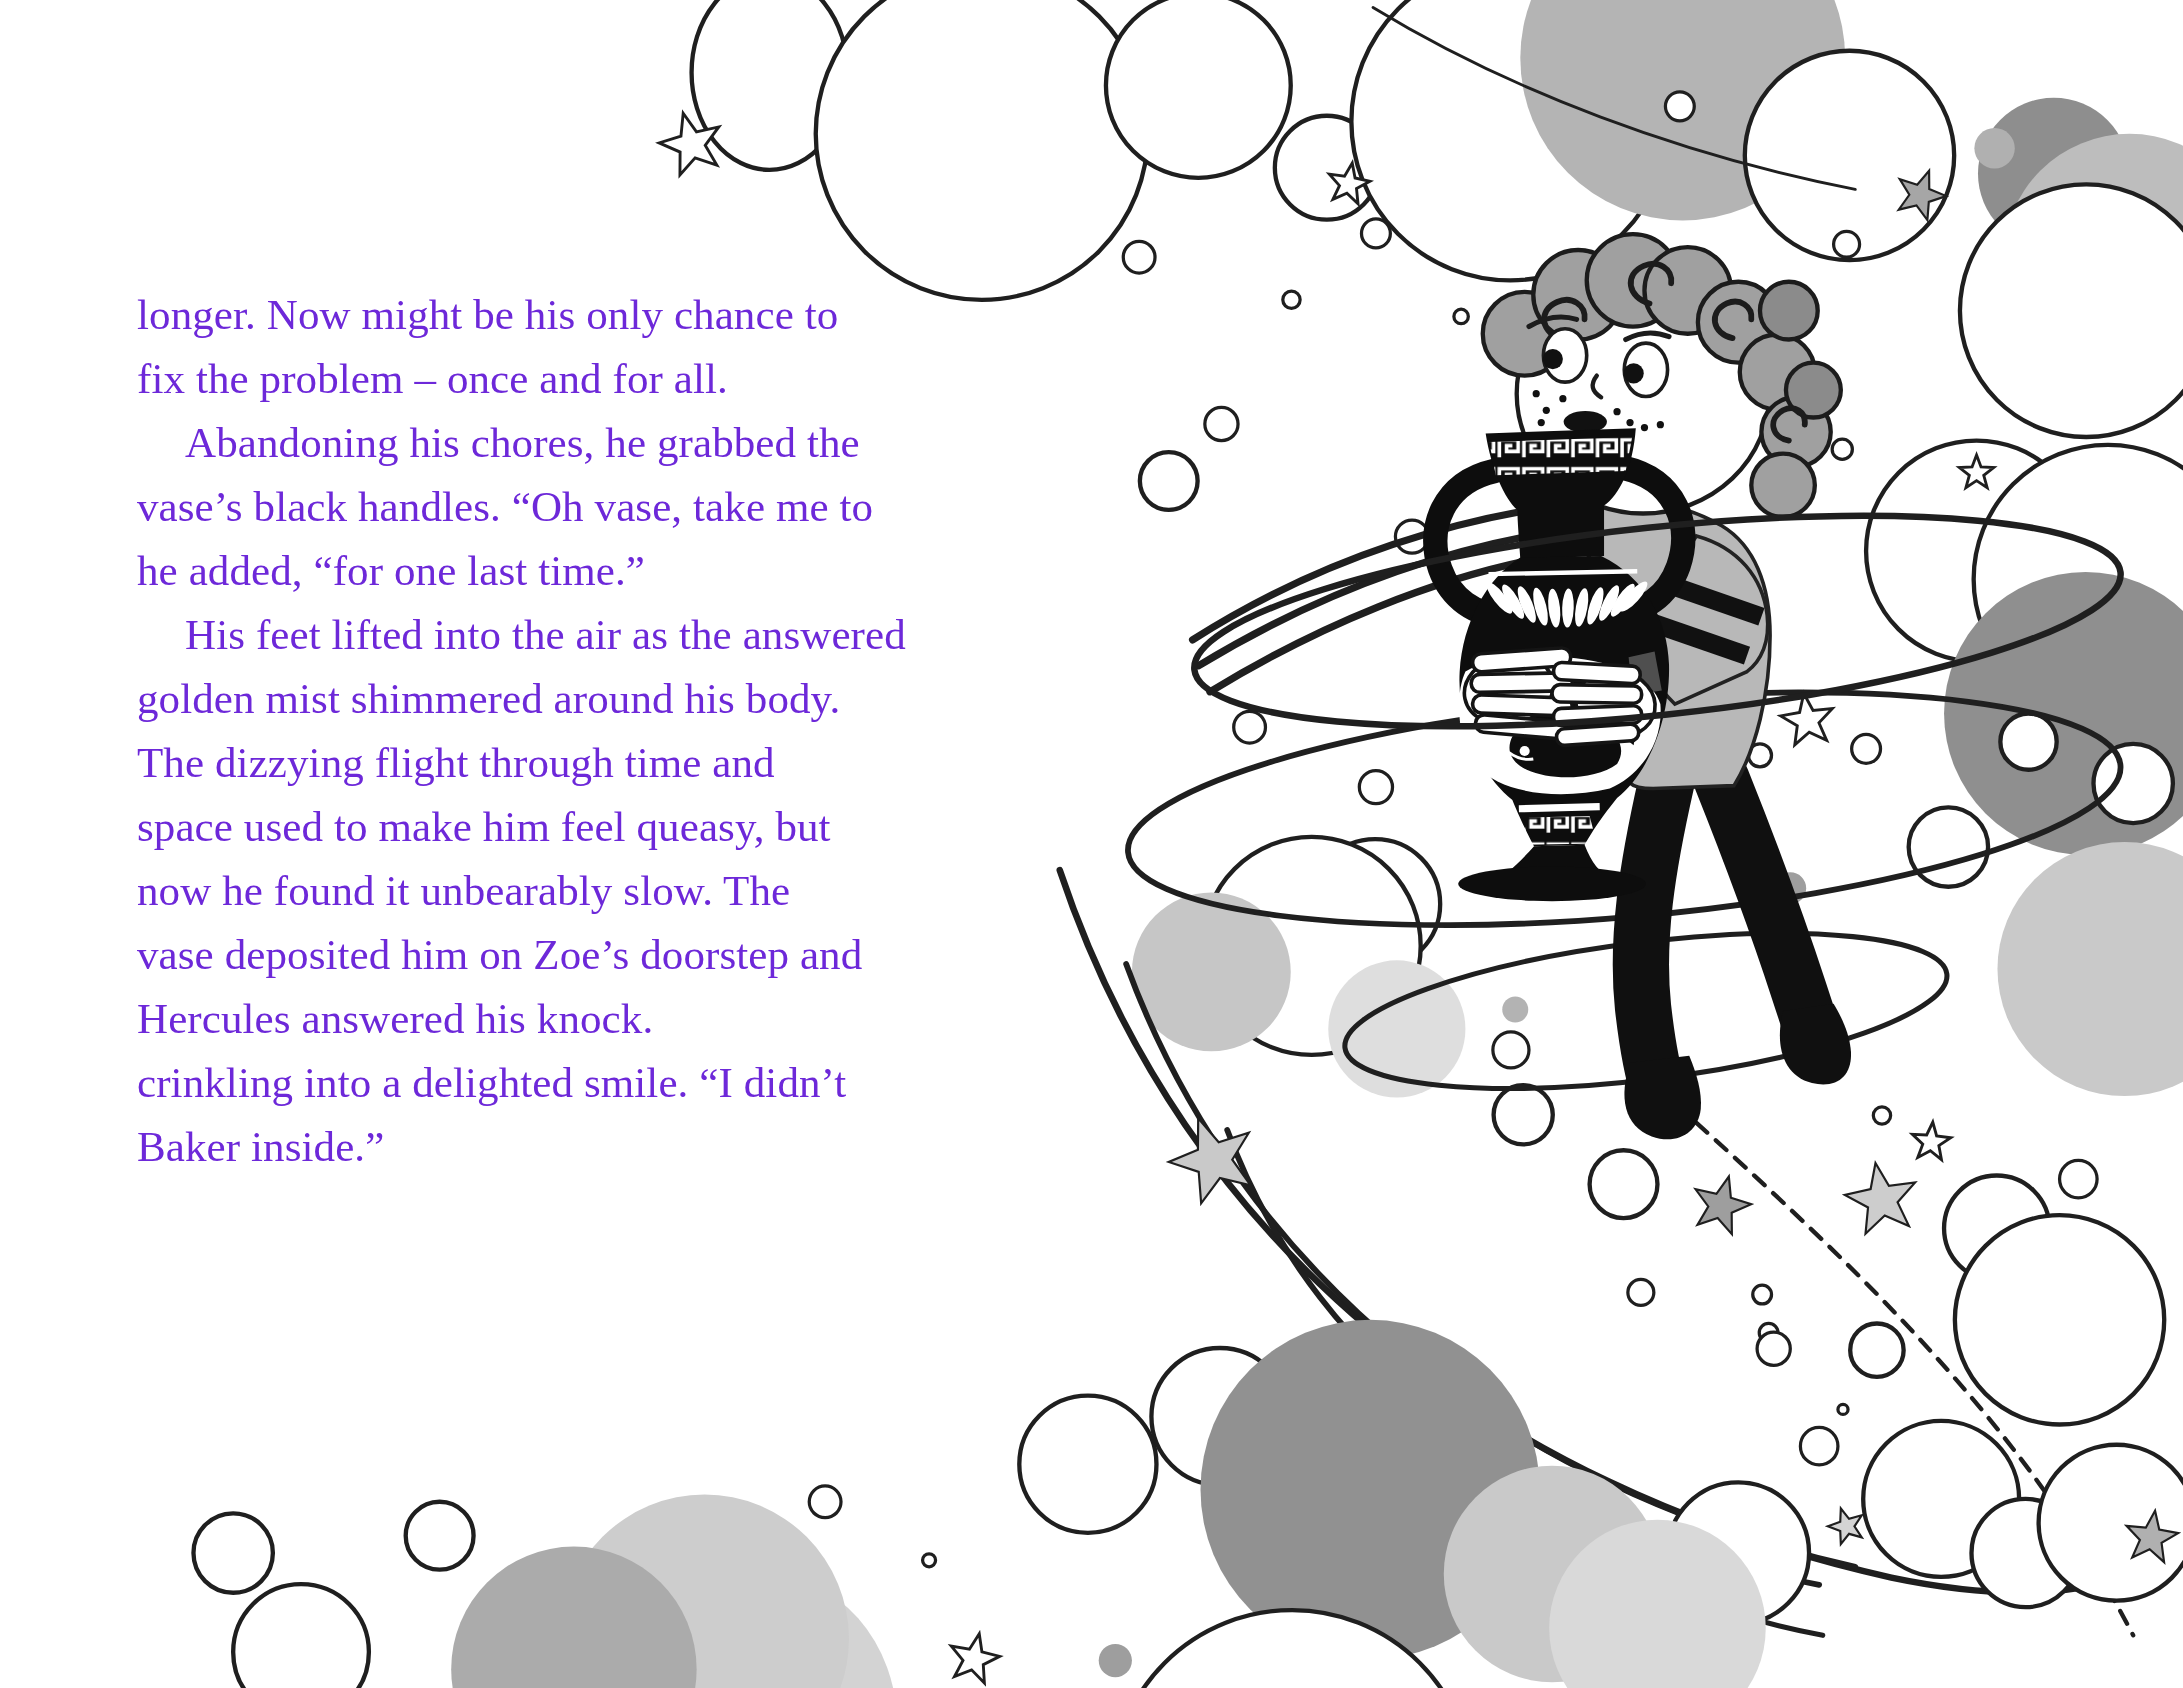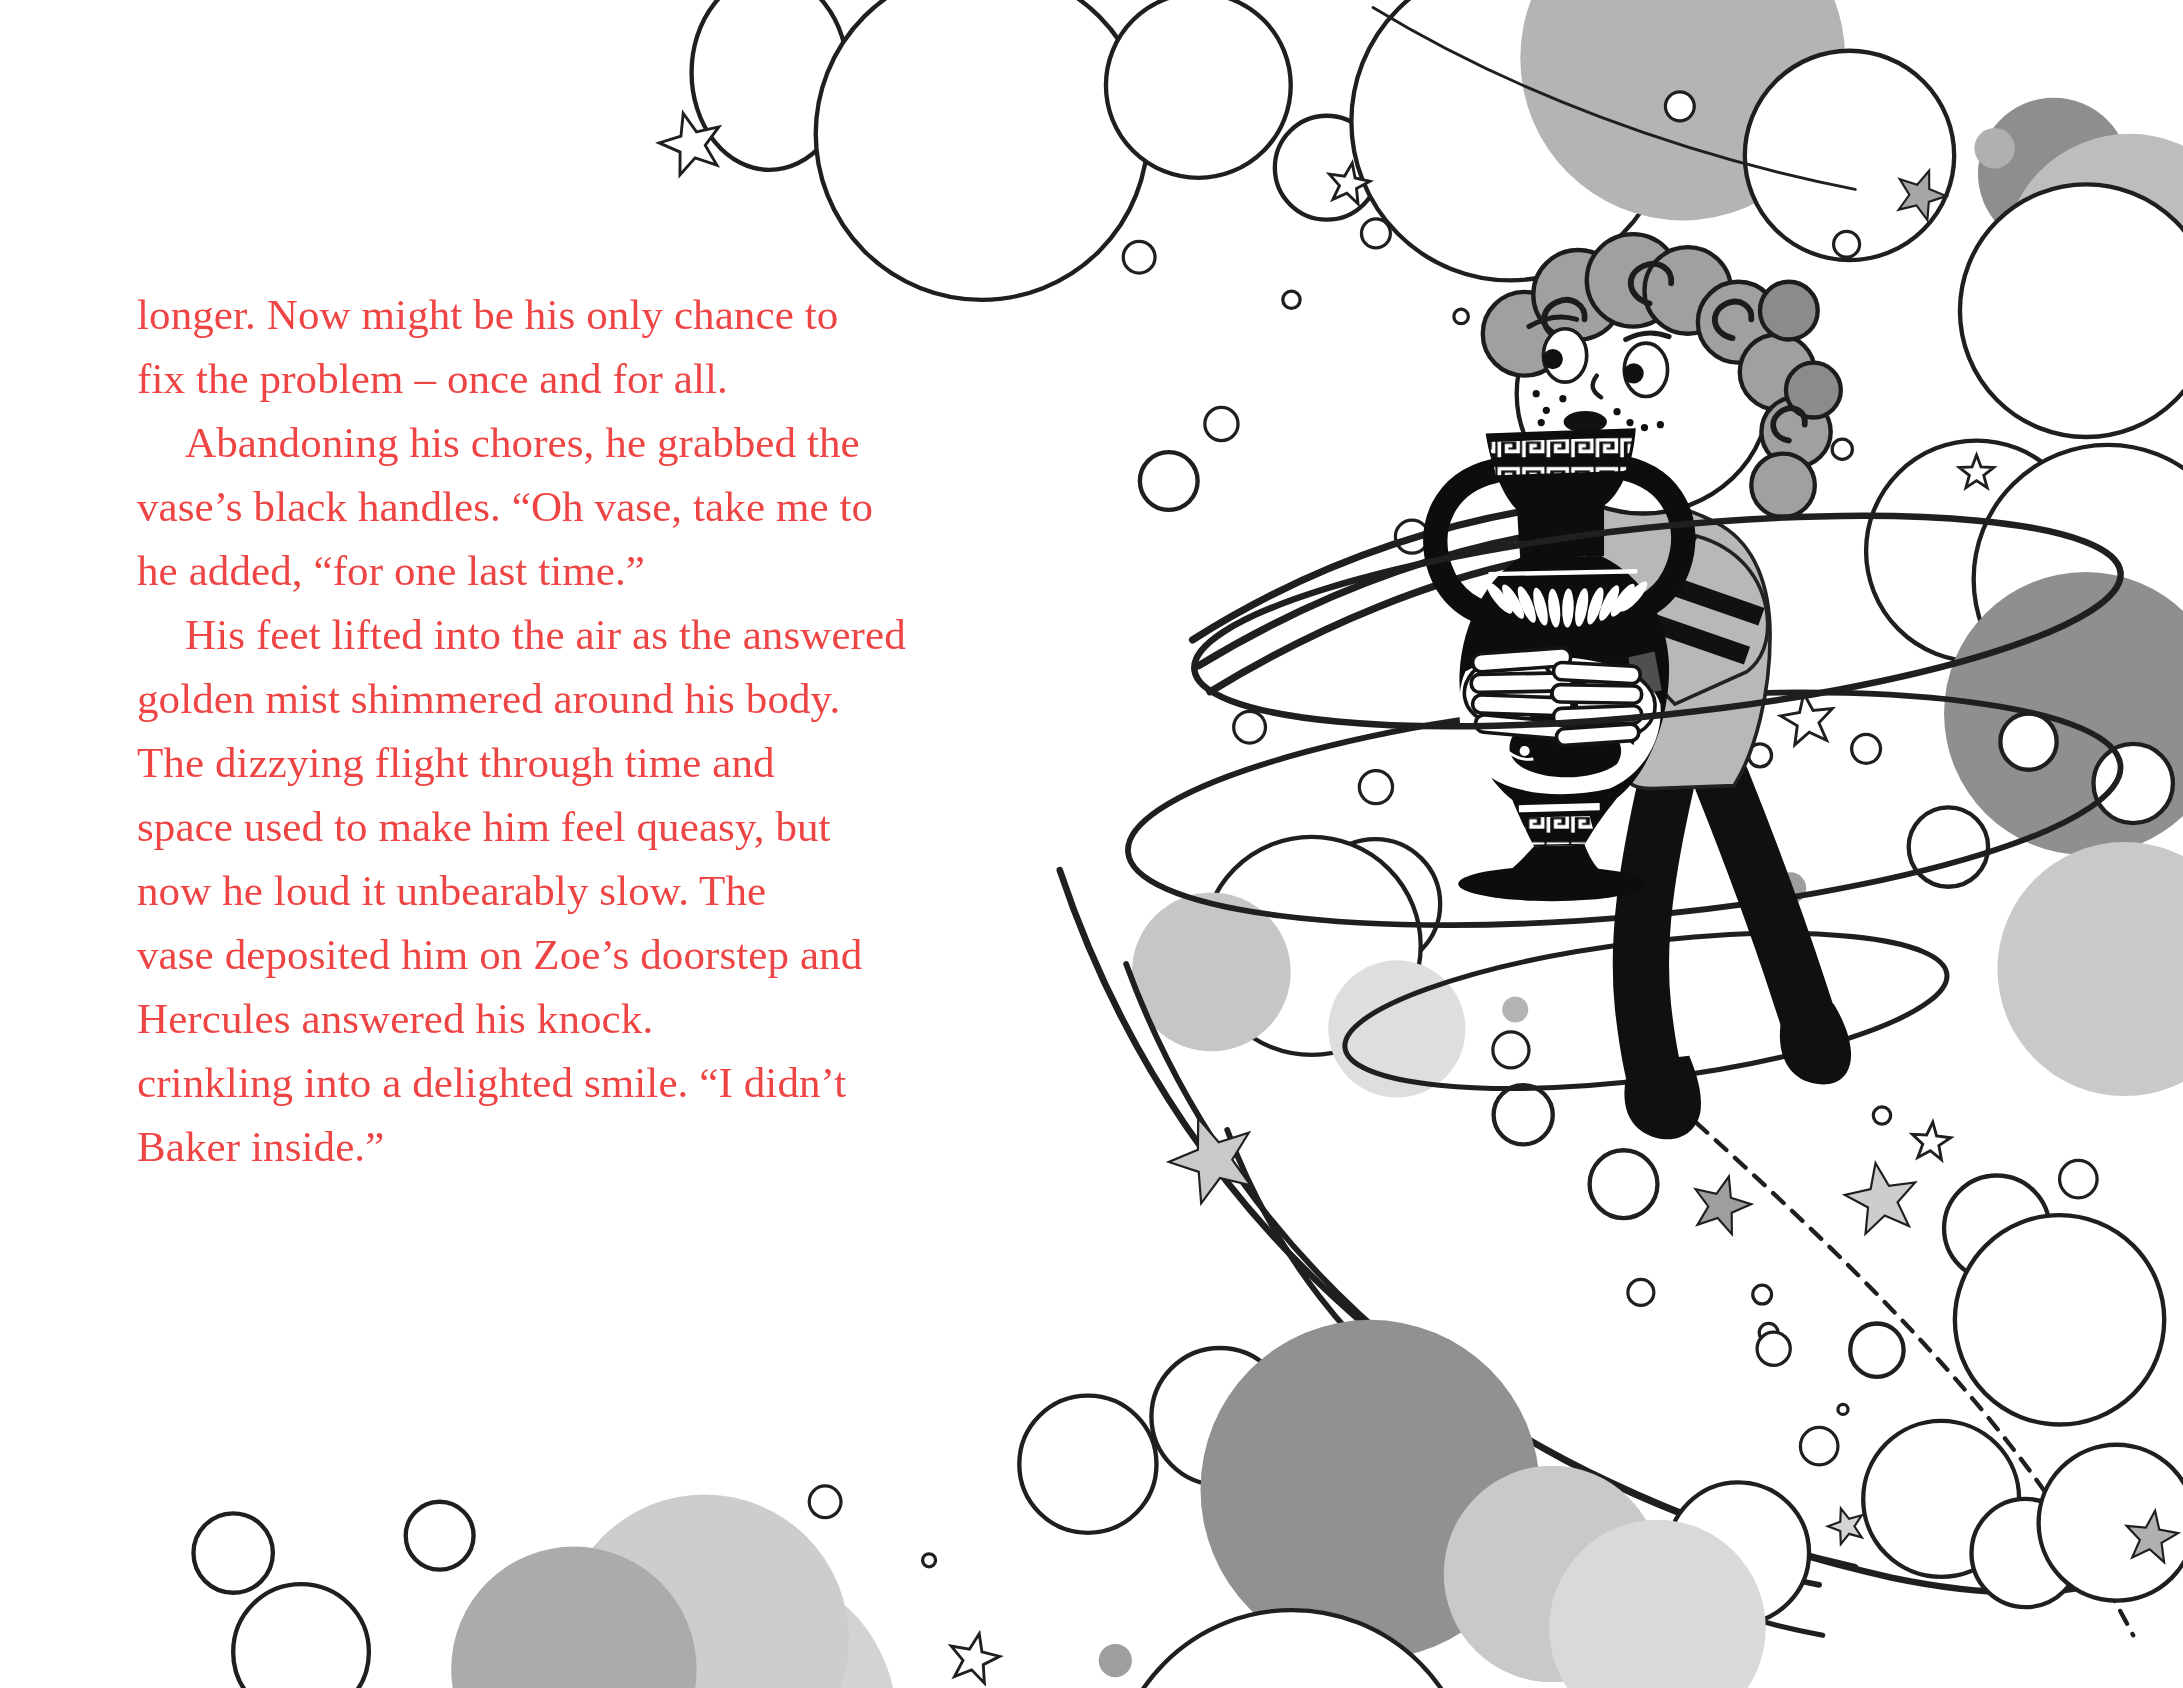--- a/index.html
+++ b/index.html
@@ -1,20 +1,20 @@
 <!DOCTYPE html>
 <html style="font-size:11.6px"><head>
 <meta charset="utf-8">
 <style>
   html,body{margin:0;padding:0;background:#ffffff;}
   #page{position:relative;width:2183px;height:1689px;background:#ffffff;overflow:hidden;
         font-family:"Liberation Serif","DejaVu Serif",serif;}
   #scene{position:absolute;left:0;top:0;width:2183px;height:1689px;pointer-events:none;}
   #text-block{position:absolute;left:137px;top:283px;width:830px;z-index:2;
-              font-size:43px;line-height:64px;color:#ef4444;letter-spacing:0.1px;}
+              font-size:43px;line-height:64px;color:#6d28d9;letter-spacing:0.1px;}
   .line{white-space:nowrap;}
   .line.indent{padding-left:48px;}
 </style>
 </head>
 <body>
 
 <div id="page">
 
   <svg id="scene" viewBox="0 0 3024 2339" xmlns="http://www.w3.org/2000/svg">
     <defs>
@@ -253,20 +253,20 @@
   <div id="text-block">
       <div class="line">longer. Now might be his only chance to</div>
       <div class="line">fix the problem – once and for all.</div>
       <div class="line indent">Abandoning his chores, he grabbed the</div>
       <div class="line">vase’s black handles. “Oh vase, take me to</div>
       <div class="line">he added, “for one last time.”</div>
       <div class="line indent">His feet lifted into the air as the answered</div>
       <div class="line">golden mist shimmered around his body.</div>
       <div class="line">The dizzying flight through time and</div>
       <div class="line">space used to make him feel queasy, but</div>
-      <div class="line">now he loud it unbearably slow. The</div>
+      <div class="line">now he found it unbearably slow. The</div>
       <div class="line">vase deposited him on Zoe’s doorstep and</div>
       <div class="line">Hercules answered his knock.</div>
       <div class="line">crinkling into a delighted smile. “I didn’t</div>
       <div class="line">Baker inside.”</div>
     </div>
 </div>
 
 
 </body></html>

